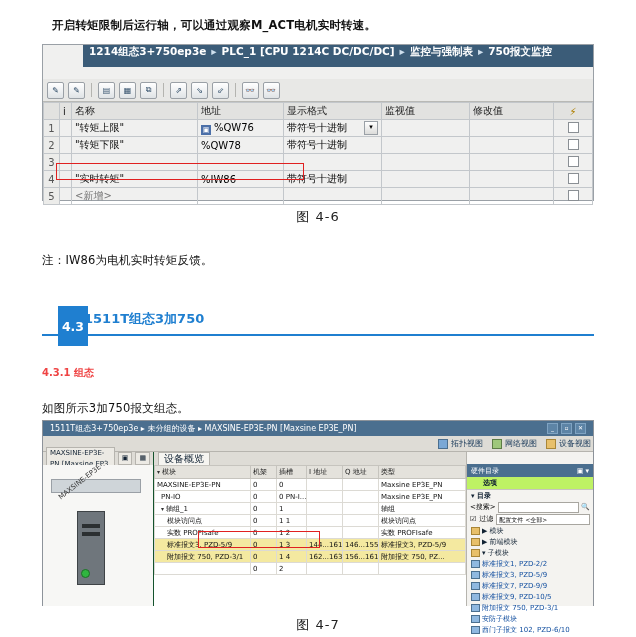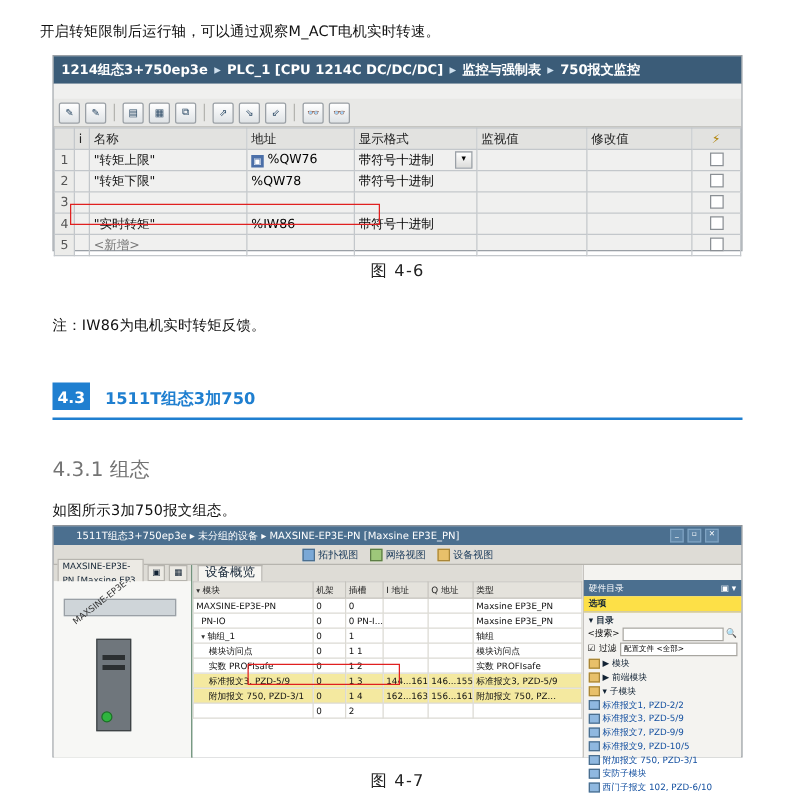--- a/index.html
+++ b/index.html
@@ -11,22 +11,22 @@
     position:relative;overflow:hidden;
   }
   .page{position:relative;width:636px;height:637px;}
 
   
   .para{position:absolute;font-size:11.5px;color:#111;letter-spacing:.2px;}
 
   
   .tia1{position:absolute;left:42px;top:44px;width:552px;height:157px;
         background:#f0f0ef;border:1px solid #9aa0a6;box-sizing:border-box;}
-  .tia1-title{height:22px;background:#3b5c78;color:#fff;display:flex;align-items:center;
-        padding:0 6px;font-size:10.5px;white-space:nowrap;overflow:hidden;}
+  .tia1-title{height:22px;background:#3b5c78;color:#fff;display:flex;
+        padding:0 6px;font-size:10.5px;white-space:nowrap;overflow:hidden;margin-left:40px;}
   .tia1-title .sep{margin:0 5px;color:#cfe0ee;}
   .tia1-title .b{font-weight:bold;}
   .tia1-toolbar{height:22px;background:#e8e8e6;border-bottom:1px solid #b9b9b5;
         display:flex;align-items:center;gap:4px;padding:0 4px;}
   .tbtn{width:15px;height:15px;border:1px solid #9aa0a6;background:linear-gradient(#ffffff,#dfe3e6);
         border-radius:2px;display:flex;align-items:center;justify-content:center;font-size:8px;color:#2c4a66;}
   .tsep{width:1px;height:14px;background:#b4b4b0;margin:0 2px;}
 
   table.grid{border-collapse:collapse;width:100%;table-layout:fixed;}
   table.grid th,table.grid td{border:1px solid #c3c7cb;font-size:10px;height:16px;
@@ -42,29 +42,29 @@
   .redbox{position:absolute;border:1.5px solid #e02020;box-sizing:border-box;pointer-events:none;}
 
   .figcap{position:absolute;text-align:center;font-size:13px;color:#222;letter-spacing:1px;}
 
   
   .sec-badge{position:absolute;background:#1f7fd0;color:#fff;font-weight:bold;
         font-size:12.5px;display:flex;align-items:center;justify-content:center;}
   .sec-title{position:absolute;color:#1f7fd0;font-weight:bold;font-size:13px;}
   .sec-rule{position:absolute;background:#1f7fd0;height:2px;}
 
-  .h3{position:absolute;font-weight:normal;font-size:16px;color:#737373;}
+  .h3{position:absolute;font-weight:bold;font-size:10px;color:#ef4444;}
 
   
   .tia2{position:absolute;left:42px;top:420px;width:552px;height:186px;
         background:#ededeb;border:1px solid #8d939a;box-sizing:border-box;}
   .tia2-title{height:15px;background:#4b6f8f;color:#fff;display:flex;align-items:center;
-        padding:0 18px;font-size:8px;justify-content:space-between;}
+        padding:0 7px;font-size:8px;justify-content:space-between;}
   .tia2-sub{height:15px;background:#dedcd6;border-bottom:1px solid #b6b4ae;
-        display:flex;align-items:center;justify-content:center;gap:9px;padding:0 2px;font-size:8px;color:#1a3a5a;}
+        display:flex;align-items:center;justify-content:flex-end;gap:9px;padding:0 2px;font-size:8px;color:#1a3a5a;}
   .tia2-sub .it{display:flex;align-items:center;gap:3px;}
   .sq{width:8px;height:8px;background:#7aa8d6;border:1px solid #4b6f8f;}
   .sq.g{background:#9ec77a;border-color:#5d7d45;}
   .sq.o{background:#e8c06a;border-color:#a98637;}
   .tia2-body{display:flex;height:154px;}
   .col-left{width:110px;border-right:1px solid #14532d;background:#f4f3f0;position:relative;}
   .lefttabs{height:13px;background:#dedcd6;display:flex;align-items:center;gap:3px;padding:0 3px;font-size:7px;color:#123;}
   .tabchip{background:#eceae4;border:1px solid #b6b4ae;padding:0 3px;line-height:11px;}
   .device-area{position:absolute;left:0;top:13px;right:0;bottom:0;background:#f7f7f5;overflow:hidden;}
   .rack{position:absolute;left:8px;top:14px;width:88px;height:12px;background:#cfd5d9;border:1px solid #9aa0a6;}
@@ -79,38 +79,38 @@
   table.ovw{border-collapse:collapse;width:100%;table-layout:fixed;font-size:7px;}
   table.ovw th{background:#e4e2dc;border:1px solid #c6c4be;height:12px;font-weight:normal;text-align:left;padding:0 2px;color:#222;}
   table.ovw td{border:1px solid #dcdad4;height:11px;padding:0 2px;white-space:nowrap;overflow:hidden;color:#111;}
   .yel{background:#f4e9a0;}
   .ind1{padding-left:6px !important;}
   .ind2{padding-left:12px !important;}
   .tri{display:inline-block;font-size:6px;color:#333;margin-right:2px;}
 
   .col-right{width:126px;border-left:1px solid #b6b4ae;background:#f4f3f0;font-size:7px;}
   .cr-title{height:13px;background:#4b6f8f;color:#fff;display:flex;align-items:center;justify-content:space-between;padding:0 4px;font-size:7px;margin-top:12px;}
-  .cr-sec{height:12px;background:#fde047;border-bottom:1px solid #c6c4be;display:flex;align-items:center;padding:0 4px;font-weight:bold;color:#123;}
+  .cr-sec{height:12px;background:#bef264;border-bottom:1px solid #c6c4be;display:flex;align-items:center;padding:0 16px;font-weight:bold;color:#123;}
   .cr-row{height:11px;display:flex;align-items:center;padding:0 4px;color:#123;white-space:nowrap;overflow:hidden;}
   .cr-search{height:12px;display:flex;align-items:center;gap:2px;padding:0 3px;}
   .cr-inp{flex:1;height:9px;background:#fff;border:1px solid #a8a6a0;}
   .cr-filter{height:12px;display:flex;align-items:center;gap:3px;padding:0 3px;}
   .cr-filter .selbox{flex:1;height:9px;background:#fff;border:1px solid #a8a6a0;font-size:6px;line-height:9px;padding-left:2px;}
   .bluetxt{color:#1450a0;}
   .folder{display:inline-block;width:7px;height:6px;background:#e8c06a;border:1px solid #a98637;margin-right:2px;vertical-align:-1px;}
   .bluebox{display:inline-block;width:7px;height:6px;background:#8fb8e0;border:1px solid #4b6f8f;margin-right:2px;vertical-align:-1px;}
   .winbtns{display:flex;gap:3px;align-items:center;}
   .winbtns span{display:inline-block;width:9px;height:9px;background:#5d84a6;border:1px solid #7fa3c2;font-size:6px;line-height:8px;text-align:center;color:#fff;}
 </style>
 </head>
 <body>
 
 <div class="page">
 
-  <div class="para" style="left:32px;top:18px;">开启转矩限制后运行轴，可以通过观察M_ACT电机实时转速。</div>
+  <div class="para" style="left:52px;top:18px;font-weight:bold;">开启转矩限制后运行轴，可以通过观察M_ACT电机实时转速。</div>
 
   <div class="tia1">
 
     <div class="tia1-title">
       <span class="b">1214组态3+750ep3e</span>
       <span class="sep">▸</span>
       <span class="b">PLC_1 [CPU 1214C DC/DC/DC]</span>
       <span class="sep">▸</span>
       <span class="b">监控与强制表</span>
       <span class="sep">▸</span>
@@ -215,21 +215,21 @@
     </tbody>
       </table>
   </div>
 
   <div class="redbox" style="left:56px;top:163px;width:248px;height:17px;"></div>
 
   <div class="figcap" style="left:0;top:208px;width:636px;">图 4-6</div>
 
   <div class="para" style="left:42px;top:253px;">注：IW86为电机实时转矩反馈。</div>
 
-  <div class="sec-badge" style="left:42px;top:306px;width:30px;height:22px;">4.3</div>
+  <div class="sec-badge" style="left:58px;top:306px;width:30px;height:40px;">4.3</div>
   <div class="sec-title" style="left:84px;top:310px;">1511T组态3加750</div>
   <div class="sec-rule" style="left:42px;top:334px;width:552px;"></div>
 
   <div class="h3" style="left:42px;top:366px;">4.3.1 组态</div>
   <div class="para" style="left:42px;top:401px;">如图所示3加750报文组态。</div>
 
   <div class="tia2">
     <div class="tia2-title">
       <span>1511T组态3+750ep3e ▸ 未分组的设备 ▸ MAXSINE-EP3E-PN [Maxsine EP3E_PN]</span>
       <span class="winbtns">

